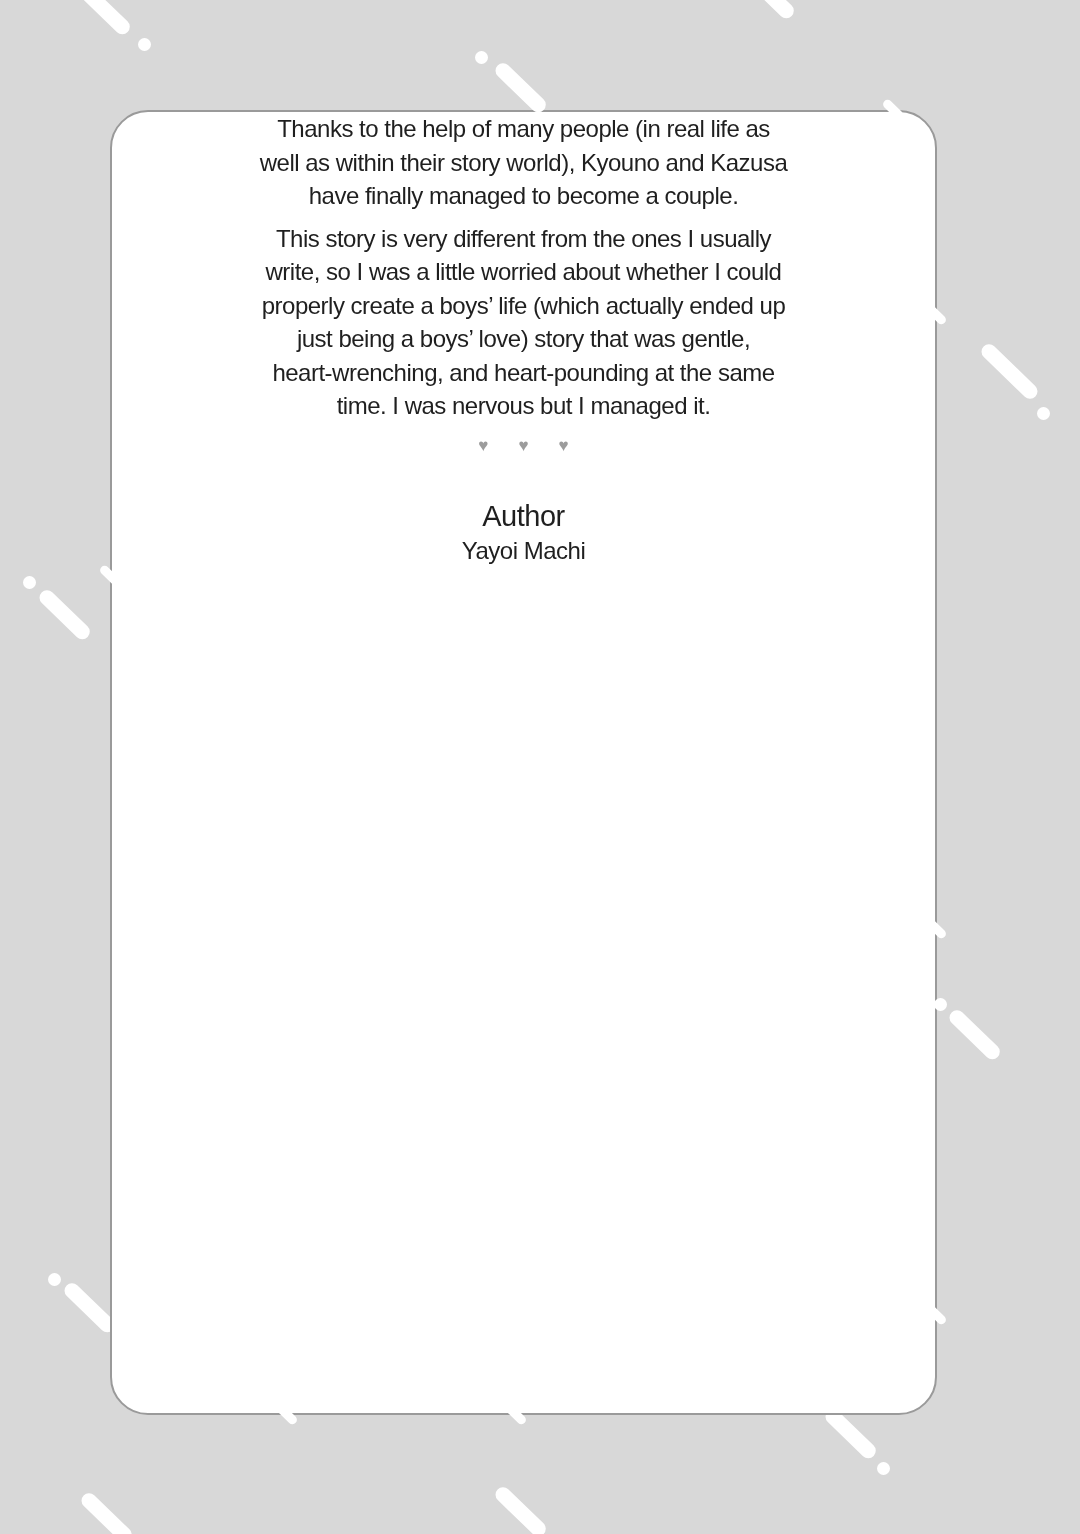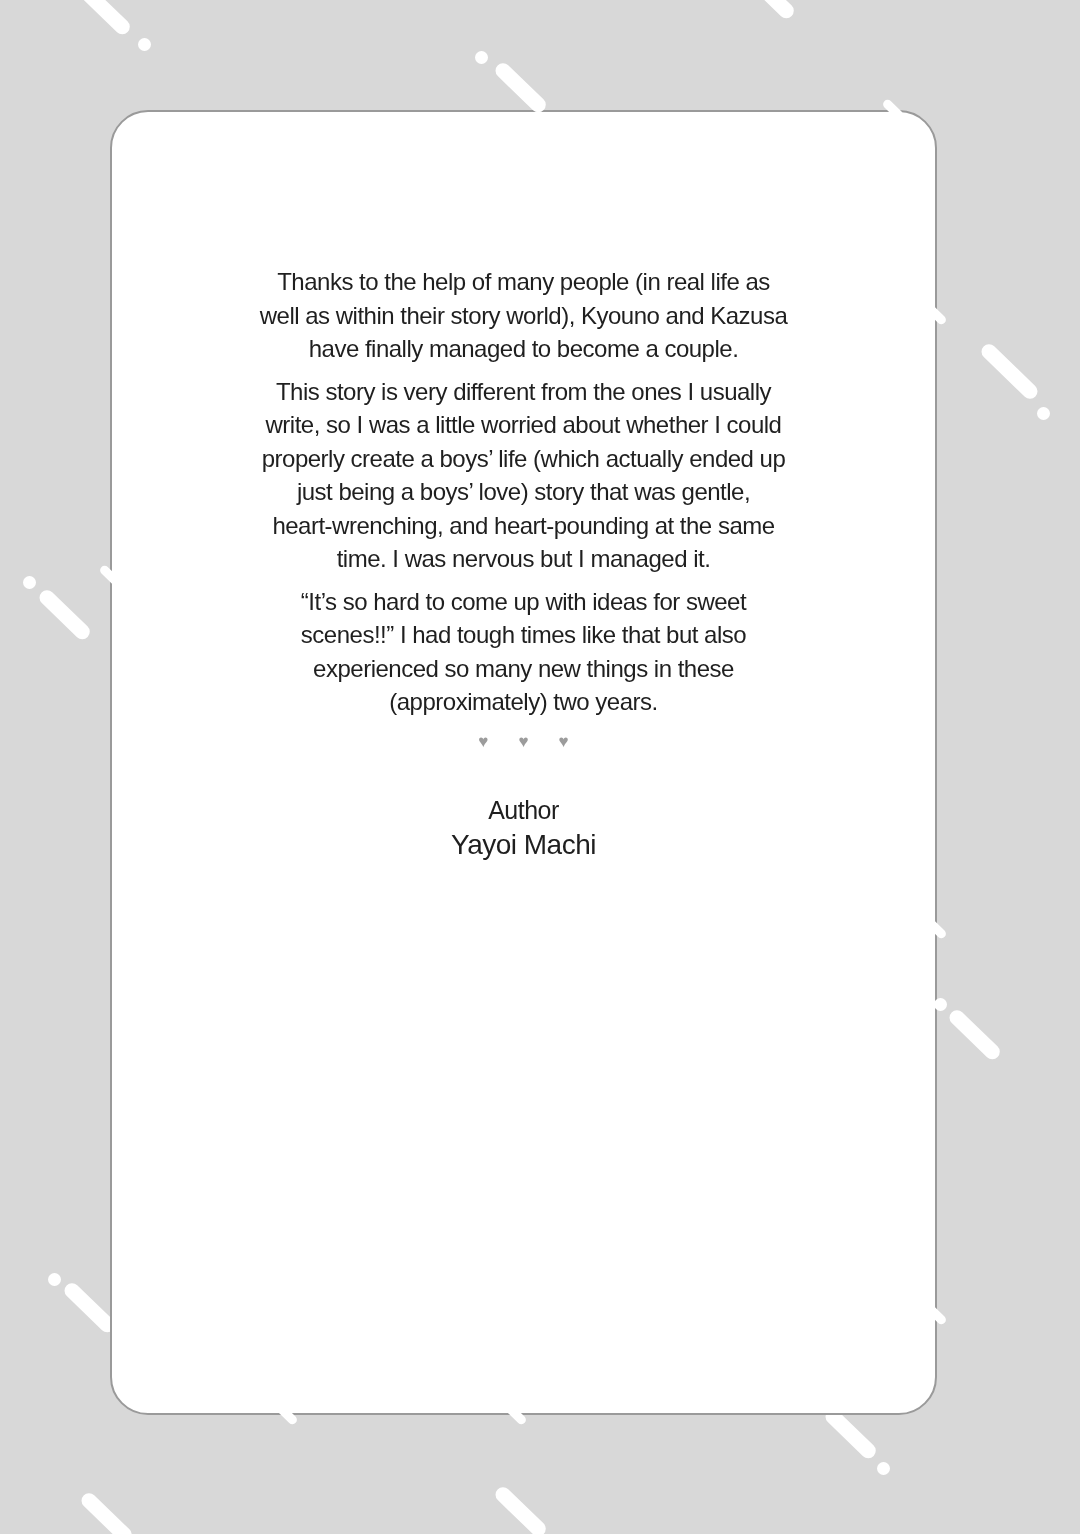--- a/index.html
+++ b/index.html
@@ -23,21 +23,20 @@
   .card {
     position: absolute;
     left: 110px; top: 110px;
     width: 827px; height: 1305px;
     background: var(--card_bg);
     border: 2px solid var(--card_border);
     border-radius: 38px;
     z-index: 1;
   }
   .card-inner {
-    padding-top: 153px;
     text-align: center;
     color: var(--text);
   }
   .para {
     white-space: pre;
     font-size: 24px;
     line-height: 33.5px;
     letter-spacing: -0.5px;
     text-align: center;
     margin: 0 0 9px 0;
@@ -46,26 +45,26 @@
   .hearts {
     margin-top: 14px;
     text-align: center;
     color: var(--heart);
     font-size: 17px;
     line-height: 17px;
   }
   .hearts .heart { margin: 0 15px; }
   .author-label {
     margin-top: 46px;
-    font-size: 25px;
+    font-size: 29px;
     letter-spacing: -0.5px;
   }
   .author-name {
     margin-top: 4px;
-    font-size: 28px;
+    font-size: 24px;
     letter-spacing: -0.5px;
     text-align: center;
   }
   
   .dash {
     position: absolute;
     width: 64px; height: 15px;
     background: #ffffff;
     border-radius: 9px;
     transform: rotate(44deg);
@@ -126,24 +125,20 @@
       <div>
           <p class="para">Thanks to the help of many people (in real life as
 well as within their story world), Kyouno and Kazusa
 have finally managed to become a couple.</p>
           <p class="para">This story is very different from the ones I usually
 write, so I was a little worried about whether I could
 properly create a boys’ life (which actually ended up
 just being a boys’ love) story that was gentle,
 heart-wrenching, and heart-pounding at the same
 time. I was nervous but I managed it.</p>
-          <p class="para">“It’s so hard to come up with ideas for sweet
-scenes!!” I had tough times like that but also
-experienced so many new things in these
-(approximately) two years.</p>
         </div>
       <div class="hearts"><span class="heart">♥</span><span class="heart">♥</span><span class="heart">♥</span></div>
       <div class="author-label">Author</div>
       <div class="author-name">Yayoi Machi</div>
     </div>
   </div>
 
   <div class="border-gap" style="left:881px; top:105px;"></div>
   <div class="border-gap" style="left:98px;  top:571px;"></div>
   <div class="border-gap" style="left:924px; top:310px;"></div>

